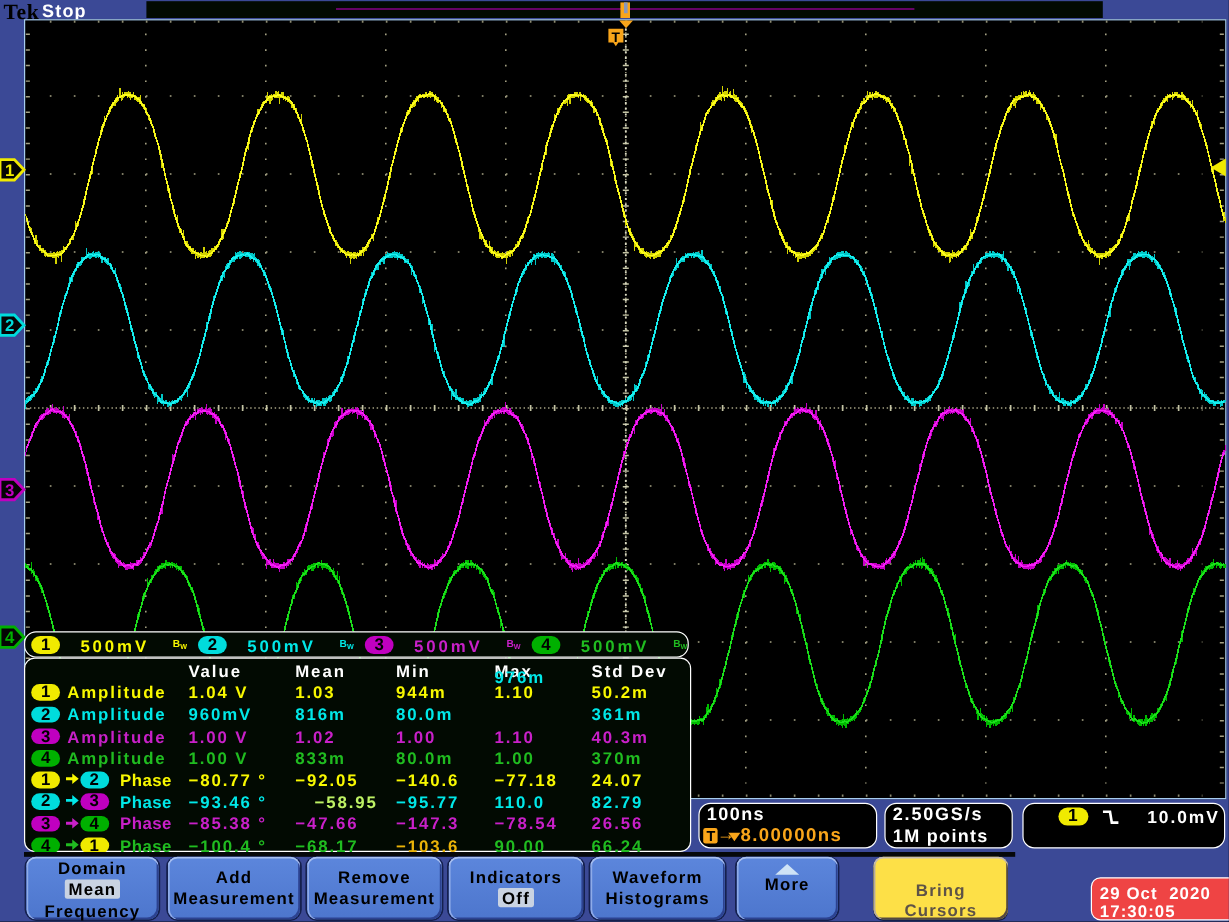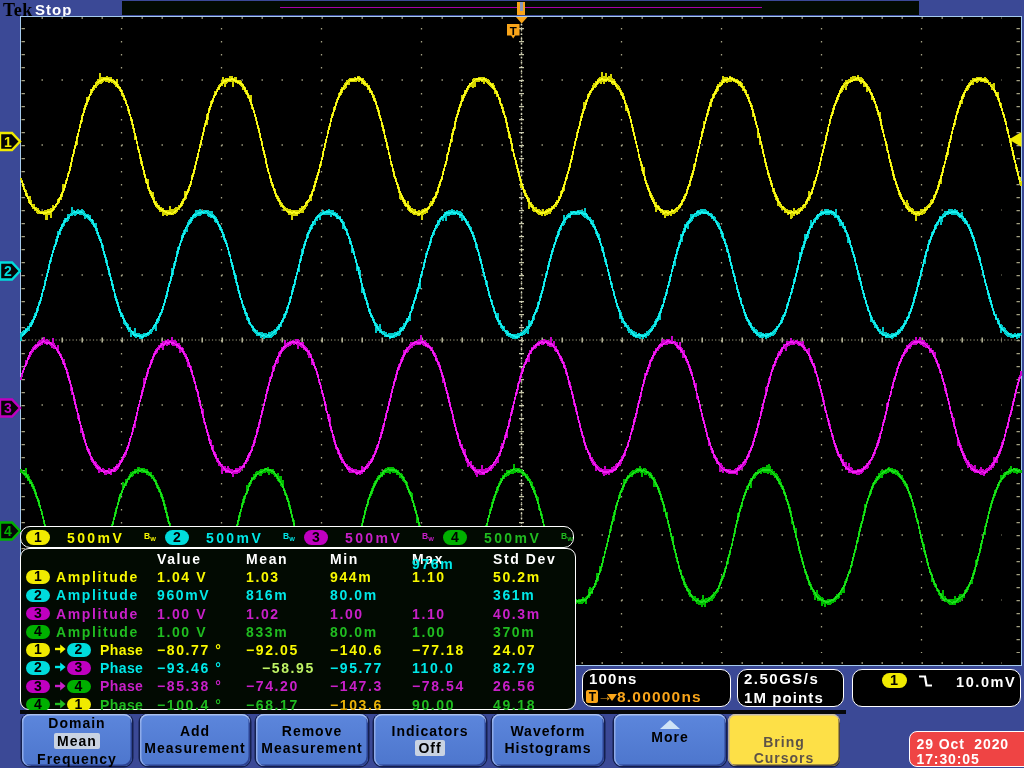--- a/index.html
+++ b/index.html
@@ -142,36 +142,36 @@
 <div class="abs b" style="left:412px;top:660.2px;font-size:14px;letter-spacing:1.6px;color:#00e8e8">110.0</div>
 <div class="abs b" style="left:493px;top:660.2px;font-size:14px;letter-spacing:1.6px;color:#00e8e8">82.79</div>
 <div class="pill" style="left:26px;top:679.6px;width:24px;height:13.5px;font-size:14px;line-height:13px;background:#c000c0">3</div>
 <svg class="abs" style="left:55px;top:680.6px" width="11" height="10" viewBox="0 0 11 10">
     <path d="M0 5H6.5" stroke="#c820c8" stroke-width="2.4"></path>
     <polygon points="5.2,0.6 10.6,5 5.2,9.4" fill="#c820c8"></polygon>
   </svg>
 <div class="pill" style="left:66.5px;top:679.6px;width:24px;height:13.5px;font-size:14px;line-height:13px;background:#00b000">4</div>
 <div class="abs b" style="left:100px;top:678.4px;font-size:14px;letter-spacing:0.4px;color:#c820c8">Phase</div>
 <div class="abs b" style="left:157px;top:678.4px;font-size:14px;letter-spacing:1.6px;color:#c820c8">−85.38 °</div>
-<div class="abs b" style="left:246px;top:678.4px;font-size:14px;letter-spacing:1.6px;color:#c820c8">−74.20</div>
+<div class="abs b" style="left:246px;top:678.4px;font-size:14px;letter-spacing:1.6px;color:#c820c8">−47.66</div>
 <div class="abs b" style="left:330px;top:678.4px;font-size:14px;letter-spacing:1.6px;color:#c820c8">−147.3</div>
 <div class="abs b" style="left:412px;top:678.4px;font-size:14px;letter-spacing:1.6px;color:#c820c8">−78.54</div>
 <div class="abs b" style="left:493px;top:678.4px;font-size:14px;letter-spacing:1.6px;color:#c820c8">26.56</div>
 <div class="pill" style="left:26px;top:697.8px;width:24px;height:13.5px;font-size:14px;line-height:13px;background:#00b000">4</div>
 <svg class="abs" style="left:55px;top:698.8px" width="11" height="10" viewBox="0 0 11 10">
     <path d="M0 5H6.5" stroke="#20bc20" stroke-width="2.4"></path>
     <polygon points="5.2,0.6 10.6,5 5.2,9.4" fill="#20bc20"></polygon>
   </svg>
 <div class="pill" style="left:66.5px;top:697.8px;width:24px;height:13.5px;font-size:14px;line-height:13px;background:#f0ea00">1</div>
 <div class="abs b" style="left:100px;top:696.6px;font-size:14px;letter-spacing:0.4px;color:#20bc20">Phase</div>
 <div class="abs b" style="left:157px;top:696.6px;font-size:14px;letter-spacing:1.6px;color:#20bc20">−100.4 °</div>
 <div class="abs b" style="left:246px;top:696.6px;font-size:14px;letter-spacing:1.6px;color:#20bc20">−68.17</div>
 <div class="abs b" style="left:330px;top:696.6px;font-size:14px;letter-spacing:1.6px;color:#eab308">−103.6</div>
 <div class="abs b" style="left:412px;top:696.6px;font-size:14px;letter-spacing:1.6px;color:#20bc20">90.00</div>
-<div class="abs b" style="left:493px;top:696.6px;font-size:14px;letter-spacing:1.6px;color:#20bc20">49.18</div>
+<div class="abs b" style="left:493px;top:696.6px;font-size:14px;letter-spacing:1.6px;color:#20bc20">66.24</div>
 <div class="ibox" style="left:582px;top:668.5px;width:149px;height:38.5px;border-radius:10px"></div>
 <div class="abs b" style="left:589px;top:670px;font-size:15px;letter-spacing:1.2px;color:#fff">100ns</div>
 <div class="abs" style="left:586px;top:689.5px;width:12px;height:13.5px;background:#f9a51a;border-radius:2px"></div>
 <div class="abs b" style="left:588.8px;top:690px;font-size:12px;color:#000">T</div>
 <div class="abs b" style="left:597.5px;top:687px;font-size:15px;color:#f9a51a">→</div>
 <div class="abs" style="left:606.5px;top:694px;width:0;height:0;border-left:5px solid transparent;border-right:5px solid transparent;border-top:7px solid #f9a51a"></div>
 <div class="abs b" style="left:617px;top:687.5px;font-size:15.5px;letter-spacing:1.2px;color:#f9a51a">8.00000ns</div>
 <div class="ibox" style="left:737px;top:668.5px;width:107px;height:38.5px;border-radius:10px"></div>
 <div class="abs b" style="left:744px;top:670px;font-size:15px;letter-spacing:1.5px;color:#fff">2.50GS/s</div>
 <div class="abs b" style="left:744px;top:688.5px;font-size:15px;letter-spacing:1.1px;color:#fff">1M points</div>
@@ -180,17 +180,17 @@
 <svg class="abs" style="left:919px;top:675px" width="14" height="12" viewBox="0 0 14 12">
     <path d="M0 1.5 H6 L7.5 10.5 H13" fill="none" stroke="#fff" stroke-width="2.2"></path>
   </svg>
 <div class="abs b" style="left:956px;top:673.5px;font-size:14.5px;letter-spacing:1.6px;color:#fff">10.0mV</div>
 <div class="abs" style="left:20px;top:710px;width:826px;height:3.5px;background:#06080a"></div>
 <div class="btn" style="left:22px;width:110px;padding-top:0.5px;line-height:18px">Domain<br><span class="chip">Mean</span><br>Frequency</div>
 <div class="btn" style="left:140px;width:110px;padding-top:9px;line-height:17px">Add<br>Measurement</div>
 <div class="btn" style="left:256px;width:112px;padding-top:9px;line-height:17px">Remove<br>Measurement</div>
 <div class="btn" style="left:374px;width:112px;padding-top:9px;line-height:17px">Indicators<br><span class="chip">Off</span></div>
 <div class="btn" style="left:492px;width:112px;padding-top:9px;line-height:17px">Waveform<br>Histograms</div>
-<div class="btn" style="left:614px;width:112px">
+<div class="btn" style="left:614px;width:84px">
     <div style="margin:6px auto 1px;width:0;height:0;border-left:10px solid transparent;border-right:10px solid transparent;border-bottom:9px solid #cfe3f6"></div>
     <div style="line-height:15px">More</div>
   </div>
 <div class="btn" style="left:728px;width:112px;background:#fde047;box-shadow:inset 0 1.5px 0 #c6bcb2, inset 1.5px 0 0 #b5aba0, inset -1.5px -1.5px 0 #55493e, 0 1.5px 0 #15204e;color:#5e5347;padding-top:20px;line-height:16px">Bring<br>Cursors<br>On Screen</div>
 <div class="abs" style="left:909px;top:731px;width:128px;height:35.5px;background:#ef4444;border:1.5px solid #fff;border-radius:8px;color:#fff;font-weight:bold;font-size:14px;letter-spacing:0.9px;line-height:15.5px;padding:4.5px 0 0 6.5px">29 Oct&nbsp; 2020<br>17:30:05</div>
 </body></html>

